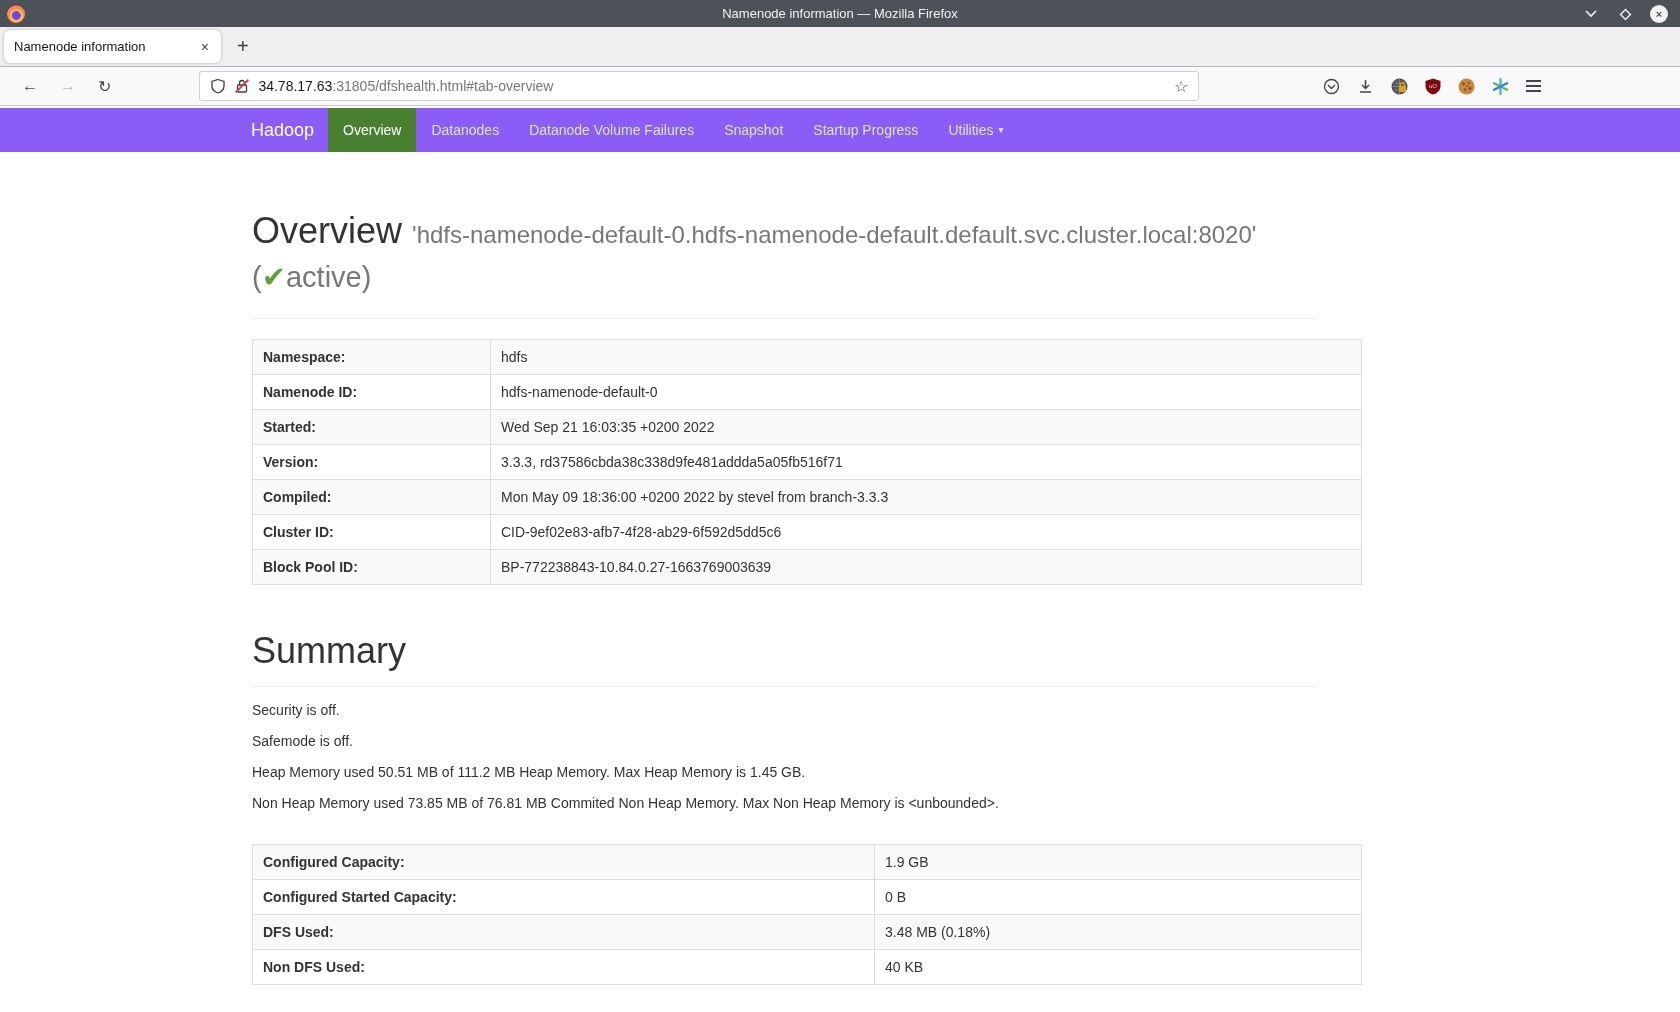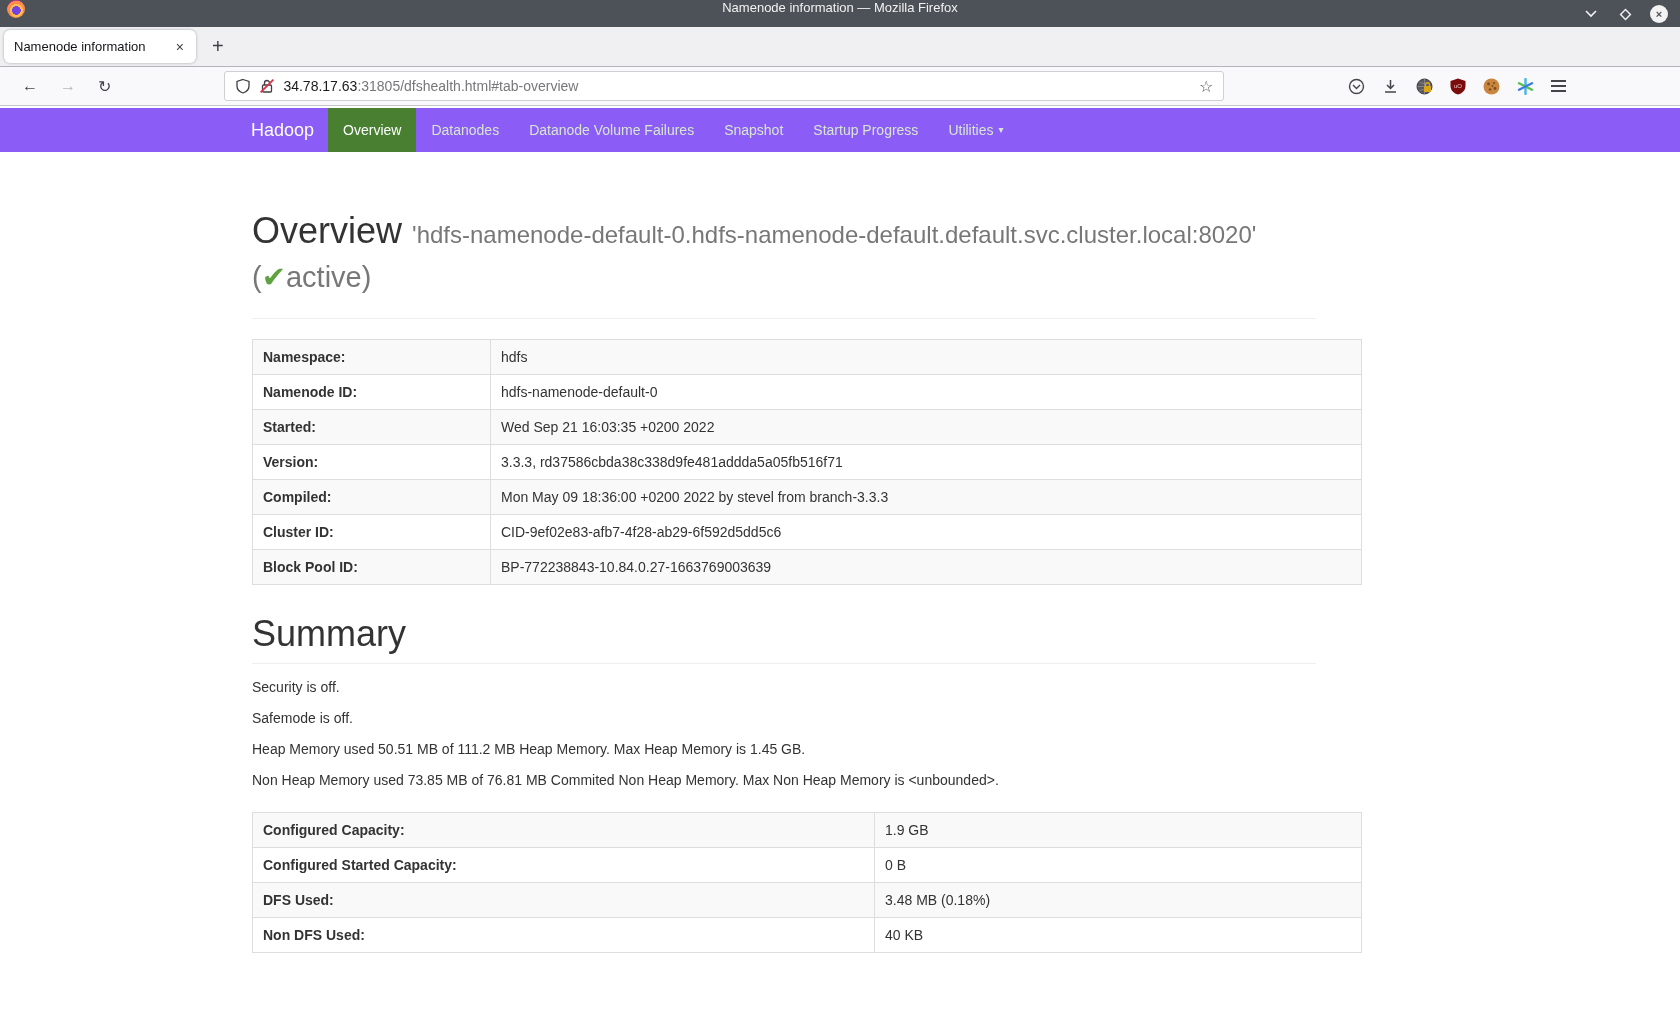--- a/index.html
+++ b/index.html
@@ -1,41 +1,41 @@
 <!DOCTYPE html>
 <html><head>
 <meta charset="utf-8">
 <style>
   * { box-sizing: border-box; margin: 0; padding: 0; }
   html, body { width: 1680px; height: 1012px; overflow: hidden; }
   body { font-family: "Liberation Sans", sans-serif; background: #fff; }
 
   
-  .titlebar { height: 27px; background: #4c5258; display: flex; position: relative; }
+  .titlebar { height: 27px; background: #4c5258; display: flex; align-items: center; position: relative; }
   .ff-logo { width: 18px; height: 18px; border-radius: 50%; margin-left: 7px;
     background: radial-gradient(circle at 52% 58%, #7542e5 0 30%, #ffbd4f 32% 46%, #ff8a50 47% 68%, #e23584 69% 100%); }
   .win-title { position: absolute; left: 0; right: 0; text-align: center; color: #f2f2f2; font-size: 13px; }
   .win-controls { margin-left: auto; display: flex; align-items: center; gap: 16px; padding-right: 12px; z-index: 2; }
   .win-btn { width: 18px; height: 18px; display: flex; align-items: center; justify-content: center; }
   .close-circle { width: 18px; height: 18px; border-radius: 50%; background: #f2f2f2; color: #4c5258;
     display: flex; align-items: center; justify-content: center; font-size: 11px; font-weight: bold; }
 
   
   .tabstrip { height: 40px; background: #f0f0f2; border-bottom: 1px solid #b4b4b8; display: flex; align-items: center; }
-  .tab { margin-left: 4px; width: 192px; height: 33px; background: #fff; border-radius: 6px;
+  .tab { margin-left: 4px; width: 217px; height: 33px; background: #fff; border-radius: 6px;
     box-shadow: 0 0 3px rgba(0,0,0,.3); display: flex; align-items: center; padding: 0 10px; }
   .tab-title { flex: 1; font-size: 13px; color: #15141a; white-space: nowrap; overflow: hidden; }
   .tab-close { color: #3f3f43; font-size: 14px; padding: 0 2px; }
   .newtab-btn { margin-left: 16px; font-size: 20px; color: #3f3f43; }
 
   
   .navtoolbar { height: 39px; background: #f9f9fb; border-bottom: 1px solid #c6c6c9; display: flex; align-items: center; }
   .nav-glyph { font-size: 16px; color: #44444a; margin-left: 22px; }
   .nav-glyph.disabled { color: #b6b6ba; }
-  .urlbar { margin-left: 113px; width: 1000px; height: 30px; background: #fff; border: 1px solid #cfcfd4;
+  .urlbar { margin-left: 88px; width: 1000px; height: 30px; background: #fff; border: 1px solid #cfcfd4;
     border-radius: 3px; display: flex; align-items: center; padding: 0 10px; gap: 8px; }
   .url-text { font-size: 14px; white-space: nowrap; }
   .url-host { color: #1b1b1f; }
   .url-rest { color: #77777c; }
   .url-spacer { flex: 1; }
   .star { font-size: 16px; color: #4f4f55; }
   .toolbar-icons { display: flex; align-items: center; gap: 17px; margin-left: 124px; }
   .hamburger { display: flex; flex-direction: column; gap: 3px; }
   .hamburger div { width: 15px; height: 2px; background: #44444a; }
   .lockwrap { position: relative; display: flex; }
@@ -58,23 +58,23 @@
   .status-line { font-size: 29px; color: #777; margin-top: 8px; }
   .check { color: #5fa341; }
 
   table { border-collapse: collapse; width: 1110px; font-size: 14px; color: #333; margin-top: 20px; }
   th, td { border: 1px solid #ddd; padding: 9px 10px; text-align: left; vertical-align: top; }
   th { font-weight: bold; }
   tr:nth-child(odd) { background: #f9f9f9; }
   .info-table th { width: 238px; }
   .cap-table th { width: 622px; }
 
-  .ph-summary { margin-top: 28px; padding-bottom: 8px; }
+  .ph-summary { margin-top: 45px; padding-bottom: 14px; }
   .summary-line { font-size: 14px; color: #333; margin-top: 16px; line-height: 15px; }
-  .summary-lines { margin-bottom: 24px; }
+  .summary-lines { margin-bottom: 33px; }
 
   svg { display: block; }
 </style>
 </head>
 <body>
 
 <div class="titlebar">
   <div class="ff-logo"></div>
   <div class="win-title">Namenode information — Mozilla Firefox</div>
   <div class="win-controls">

